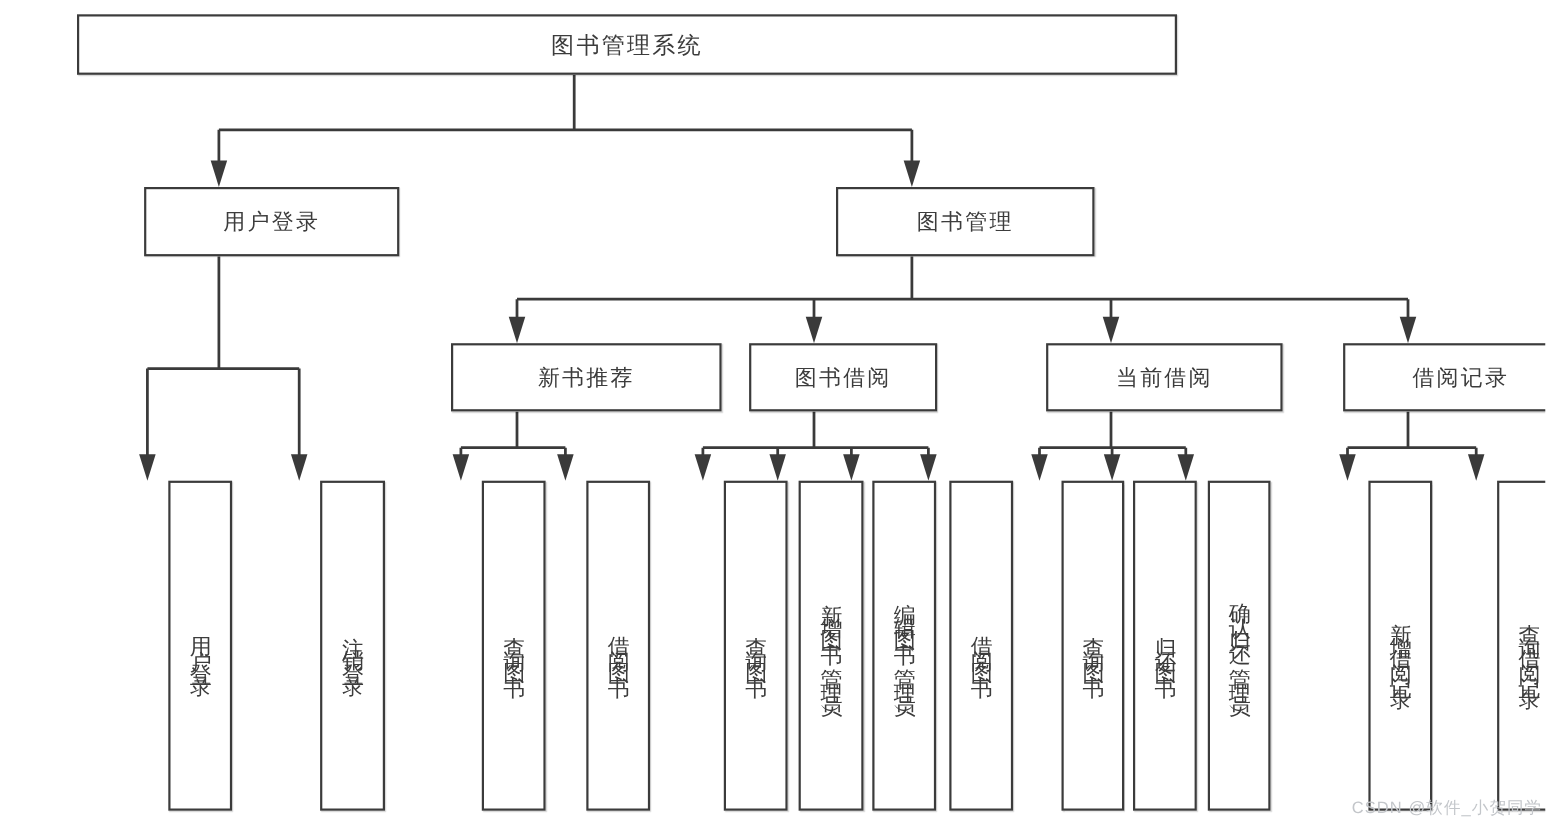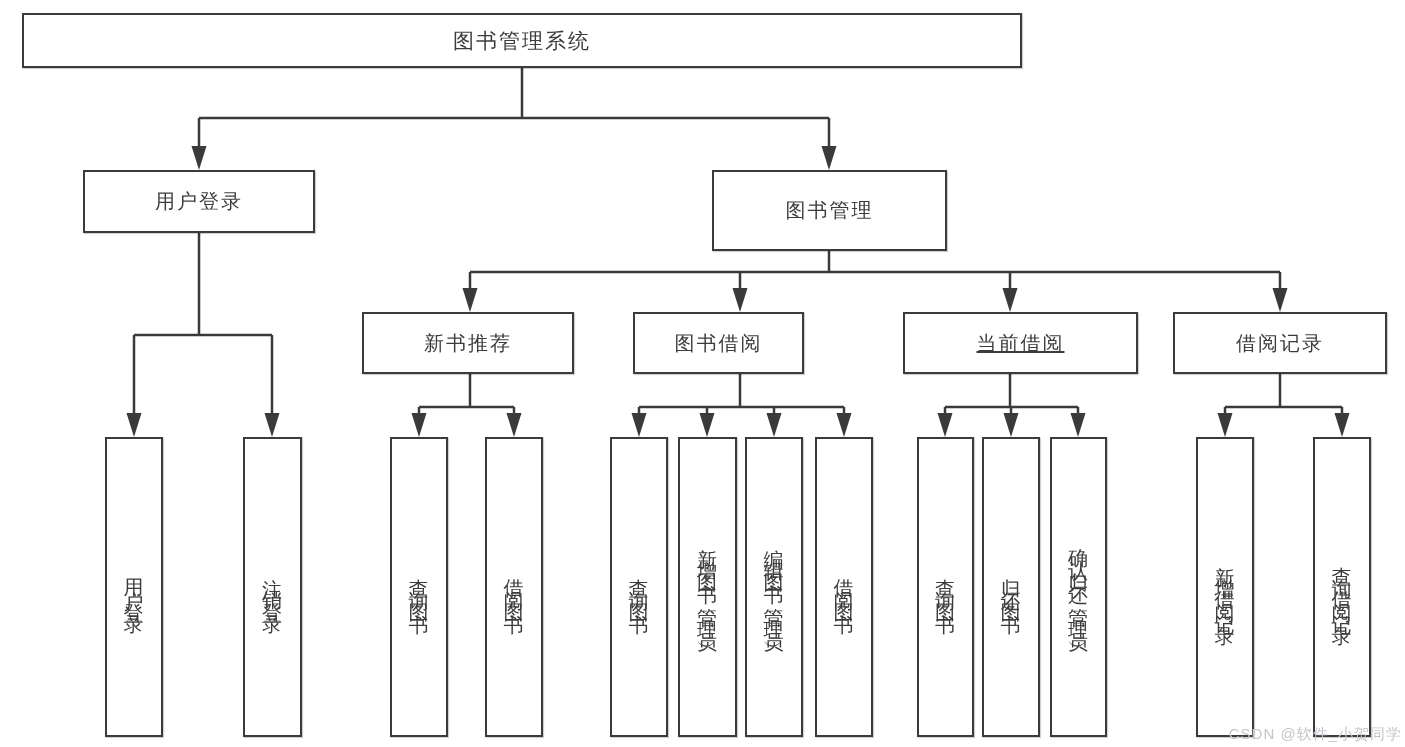--- a/index.html
+++ b/index.html
@@ -24,20 +24,21 @@
   .node {
     position: absolute;
     box-sizing: border-box;
     background: #ffffff;
     border: 2.5px solid #3b3b3b;
     display: flex;
     align-items: center;
     justify-content: center;
     z-index: 2;
     box-shadow: 1px 1px 1px rgba(0,0,0,0.18);
+    margin-left: 48px;
   }
   .h {
     font-size: 20px;
     color: #3c3c3c;
     letter-spacing: 2px;
     white-space: nowrap;
   }
   .h.root {
     font-size: 21px;
   }
@@ -94,25 +95,25 @@
       <polygon points="1003.5,413 1018.5,413 1011,437"></polygon>
       <polygon points="1070.5,413 1085.5,413 1078,437"></polygon>
       <polygon points="1217.5,413 1232.5,413 1225,437"></polygon>
       <polygon points="1334.5,413 1349.5,413 1342,437"></polygon>
     </g>
   </svg>
 
   <div class="node h root" style="left:22px; top:13px; width:1000px; height:55px;">图书管理系统</div>
 
   <div class="node h" style="left:83px; top:170px; width:232px; height:63px;">用户登录</div>
-  <div class="node h" style="left:712px; top:170px; width:235px; height:81px;">图书管理</div>
+  <div class="node h" style="left:712px; top:170px; width:235px; height:63px;">图书管理</div>
 
-  <div class="node h" style="left:362px; top:312px; width:212px; height:62px;">新书推荐</div>
+  <div class="node h" style="left:362px; top:312px; width:246px; height:62px;">新书推荐</div>
   <div class="node h" style="left:633px; top:312px; width:171px; height:62px;">图书借阅</div>
-  <div class="node h" style="left:903px; top:312px; width:235px; height:62px;text-decoration:underline;">当前借阅</div>
+  <div class="node h" style="left:903px; top:312px; width:215px; height:62px;">当前借阅</div>
   <div class="node h" style="left:1173px; top:312px; width:214px; height:62px;">借阅记录</div>
 
   <div class="node" style="left:105px; top:437px; width:58px; height:300px;">
     <span class="vt">用户登录</span>
   </div>
   <div class="node" style="left:243px; top:437px; width:59px; height:300px;">
     <span class="vt">注销登录</span>
   </div>
 
   <div class="node" style="left:390px; top:437px; width:58px; height:300px;">

